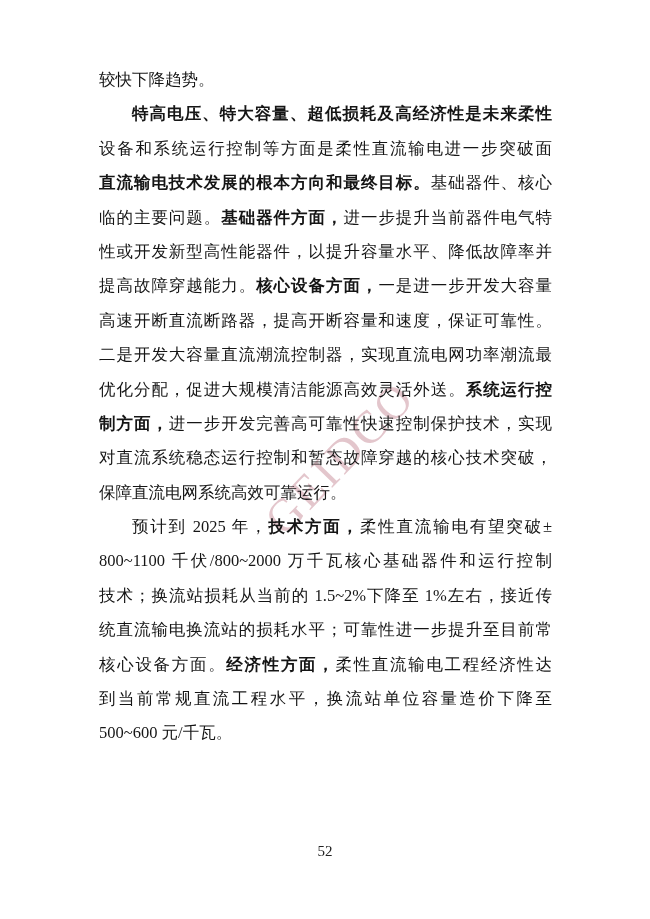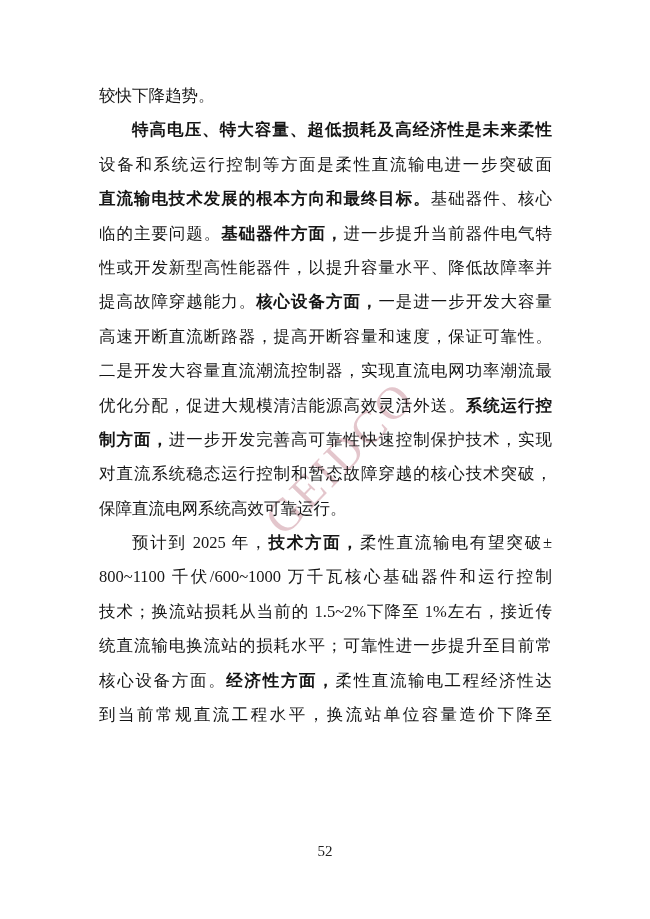--- a/index.html
+++ b/index.html
@@ -29,21 +29,21 @@
     letter-spacing: 3px;
     color: #c98f9b;
     opacity: 0.5;
     transform: rotate(-46deg);
     z-index: 0;
     user-select: none;
   }
   .doc {
     position: absolute;
     left: 99px;
-    top: 79px;
+    top: 63px;
     width: 453px;
     color: #151515;
     font-size: 16.5px;
     line-height: 34.4px;
     z-index: 1;
   }
   .paragraph { margin: 0; }
   .line {
     text-align: justify;
     text-align-last: justify;
@@ -90,22 +90,23 @@
         <div class="line"><span class="seg">提高故障穿越能力。</span><span class="seg bold">核心设备方面，</span><span class="seg">一是进一步开发大容量</span></div>
         <div class="line"><span class="seg">高速开断直流断路器，提高开断容量和速度，保证可靠性。</span></div>
         <div class="line"><span class="seg">二是开发大容量直流潮流控制器，实现直流电网功率潮流最</span></div>
         <div class="line"><span class="seg">优化分配，促进大规模清洁能源高效灵活外送。</span><span class="seg bold">系统运行控</span></div>
         <div class="line"><span class="seg bold">制方面，</span><span class="seg">进一步开发完善高可靠性快速控制保护技术，实现</span></div>
         <div class="line"><span class="seg">对直流系统稳态运行控制和暂态故障穿越的核心技术突破，</span></div>
         <div class="line last"><span class="seg">保障直流电网系统高效可靠运行。</span></div>
       </div>
       <div class="paragraph">
         <div class="line indent"><span class="seg">预计到 2025 年，</span><span class="seg bold">技术方面，</span><span class="seg">柔性直流输电有望突破±</span></div>
-        <div class="line"><span class="seg">800~1100 千伏/600~1000 万千瓦核心基础器件和运行控制</span></div>
+        <div class="line"><span class="seg">800~1100 千伏/800~2000 万千瓦核心基础器件和运行控制</span></div>
         <div class="line"><span class="seg">技术；换流站损耗从当前的 1.5~2%下降至 1%左右，接近传</span></div>
         <div class="line"><span class="seg">统直流输电换流站的损耗水平；可靠性进一步提升至目前常</span></div>
         <div class="line"><span class="seg">核心设备方面。</span><span class="seg bold">经济性方面，</span><span class="seg">柔性直流输电工程经济性达</span></div>
         <div class="line"><span class="seg">到当前常规直流工程水平，换流站单位容量造价下降至</span></div>
+        <div class="line last"><span class="seg">500~600 元/千瓦。</span></div>
       </div>
     </div>
 
   <div class="pagenum">52</div>
 </div>
 
 </body></html>

